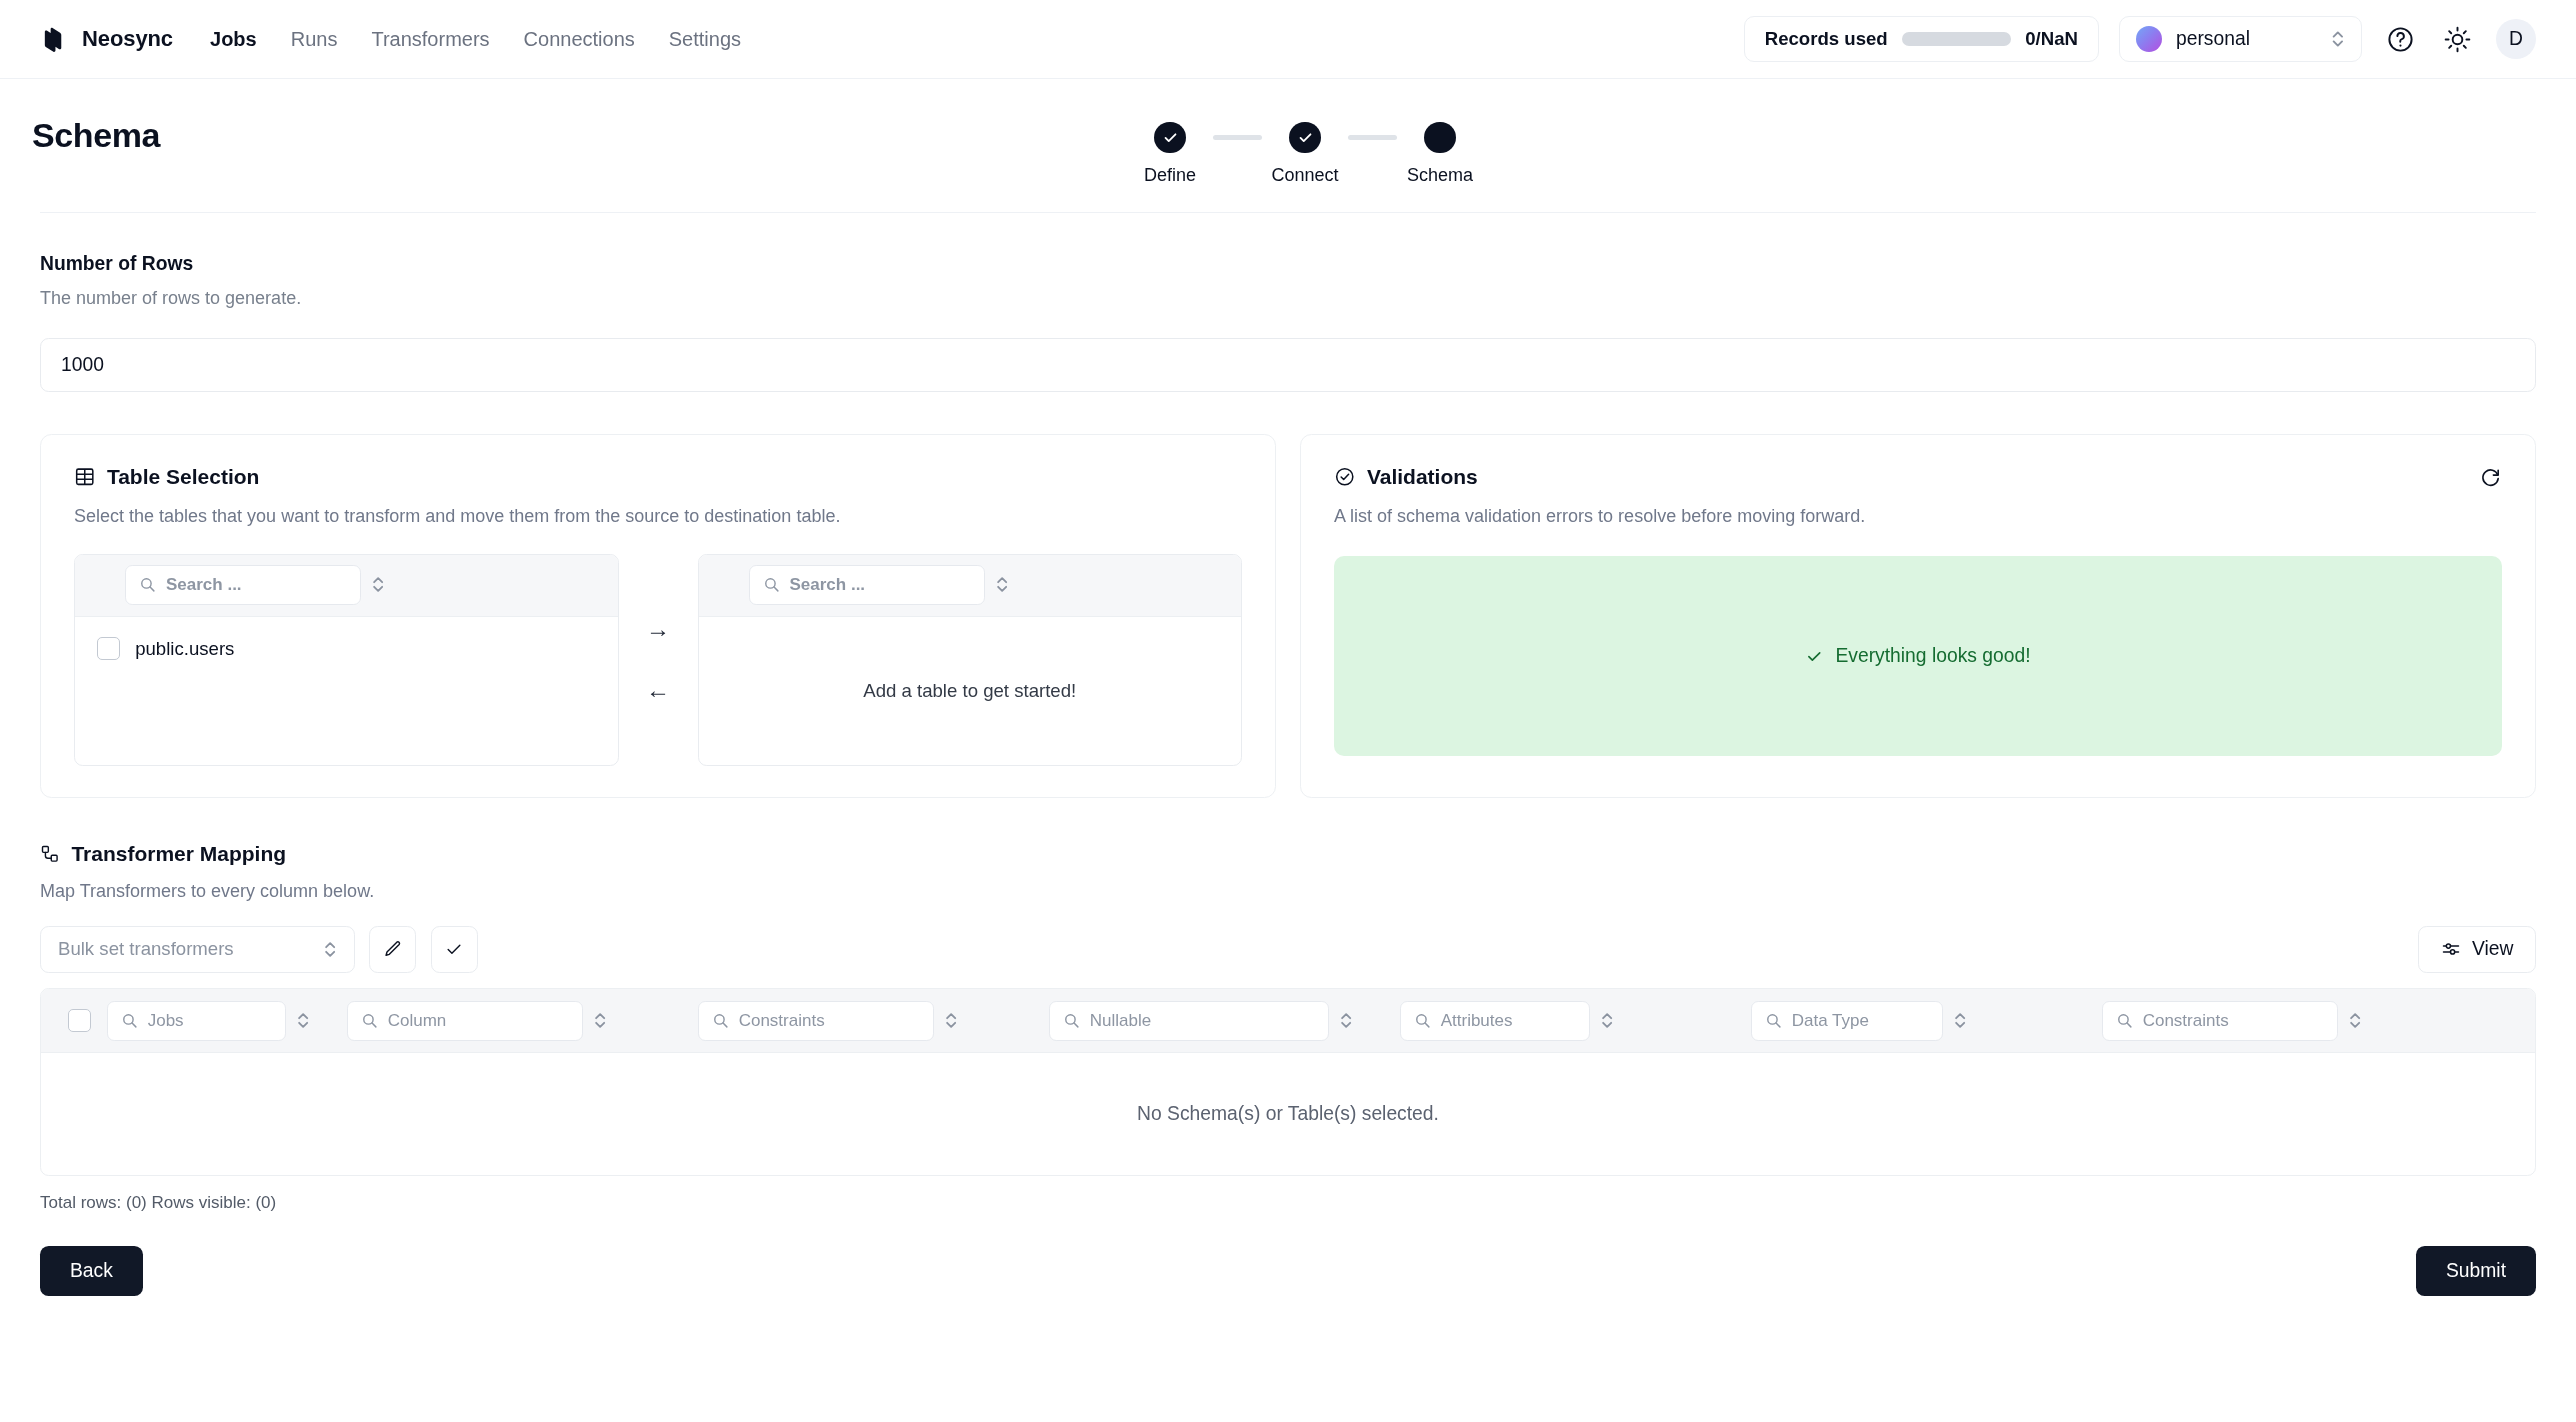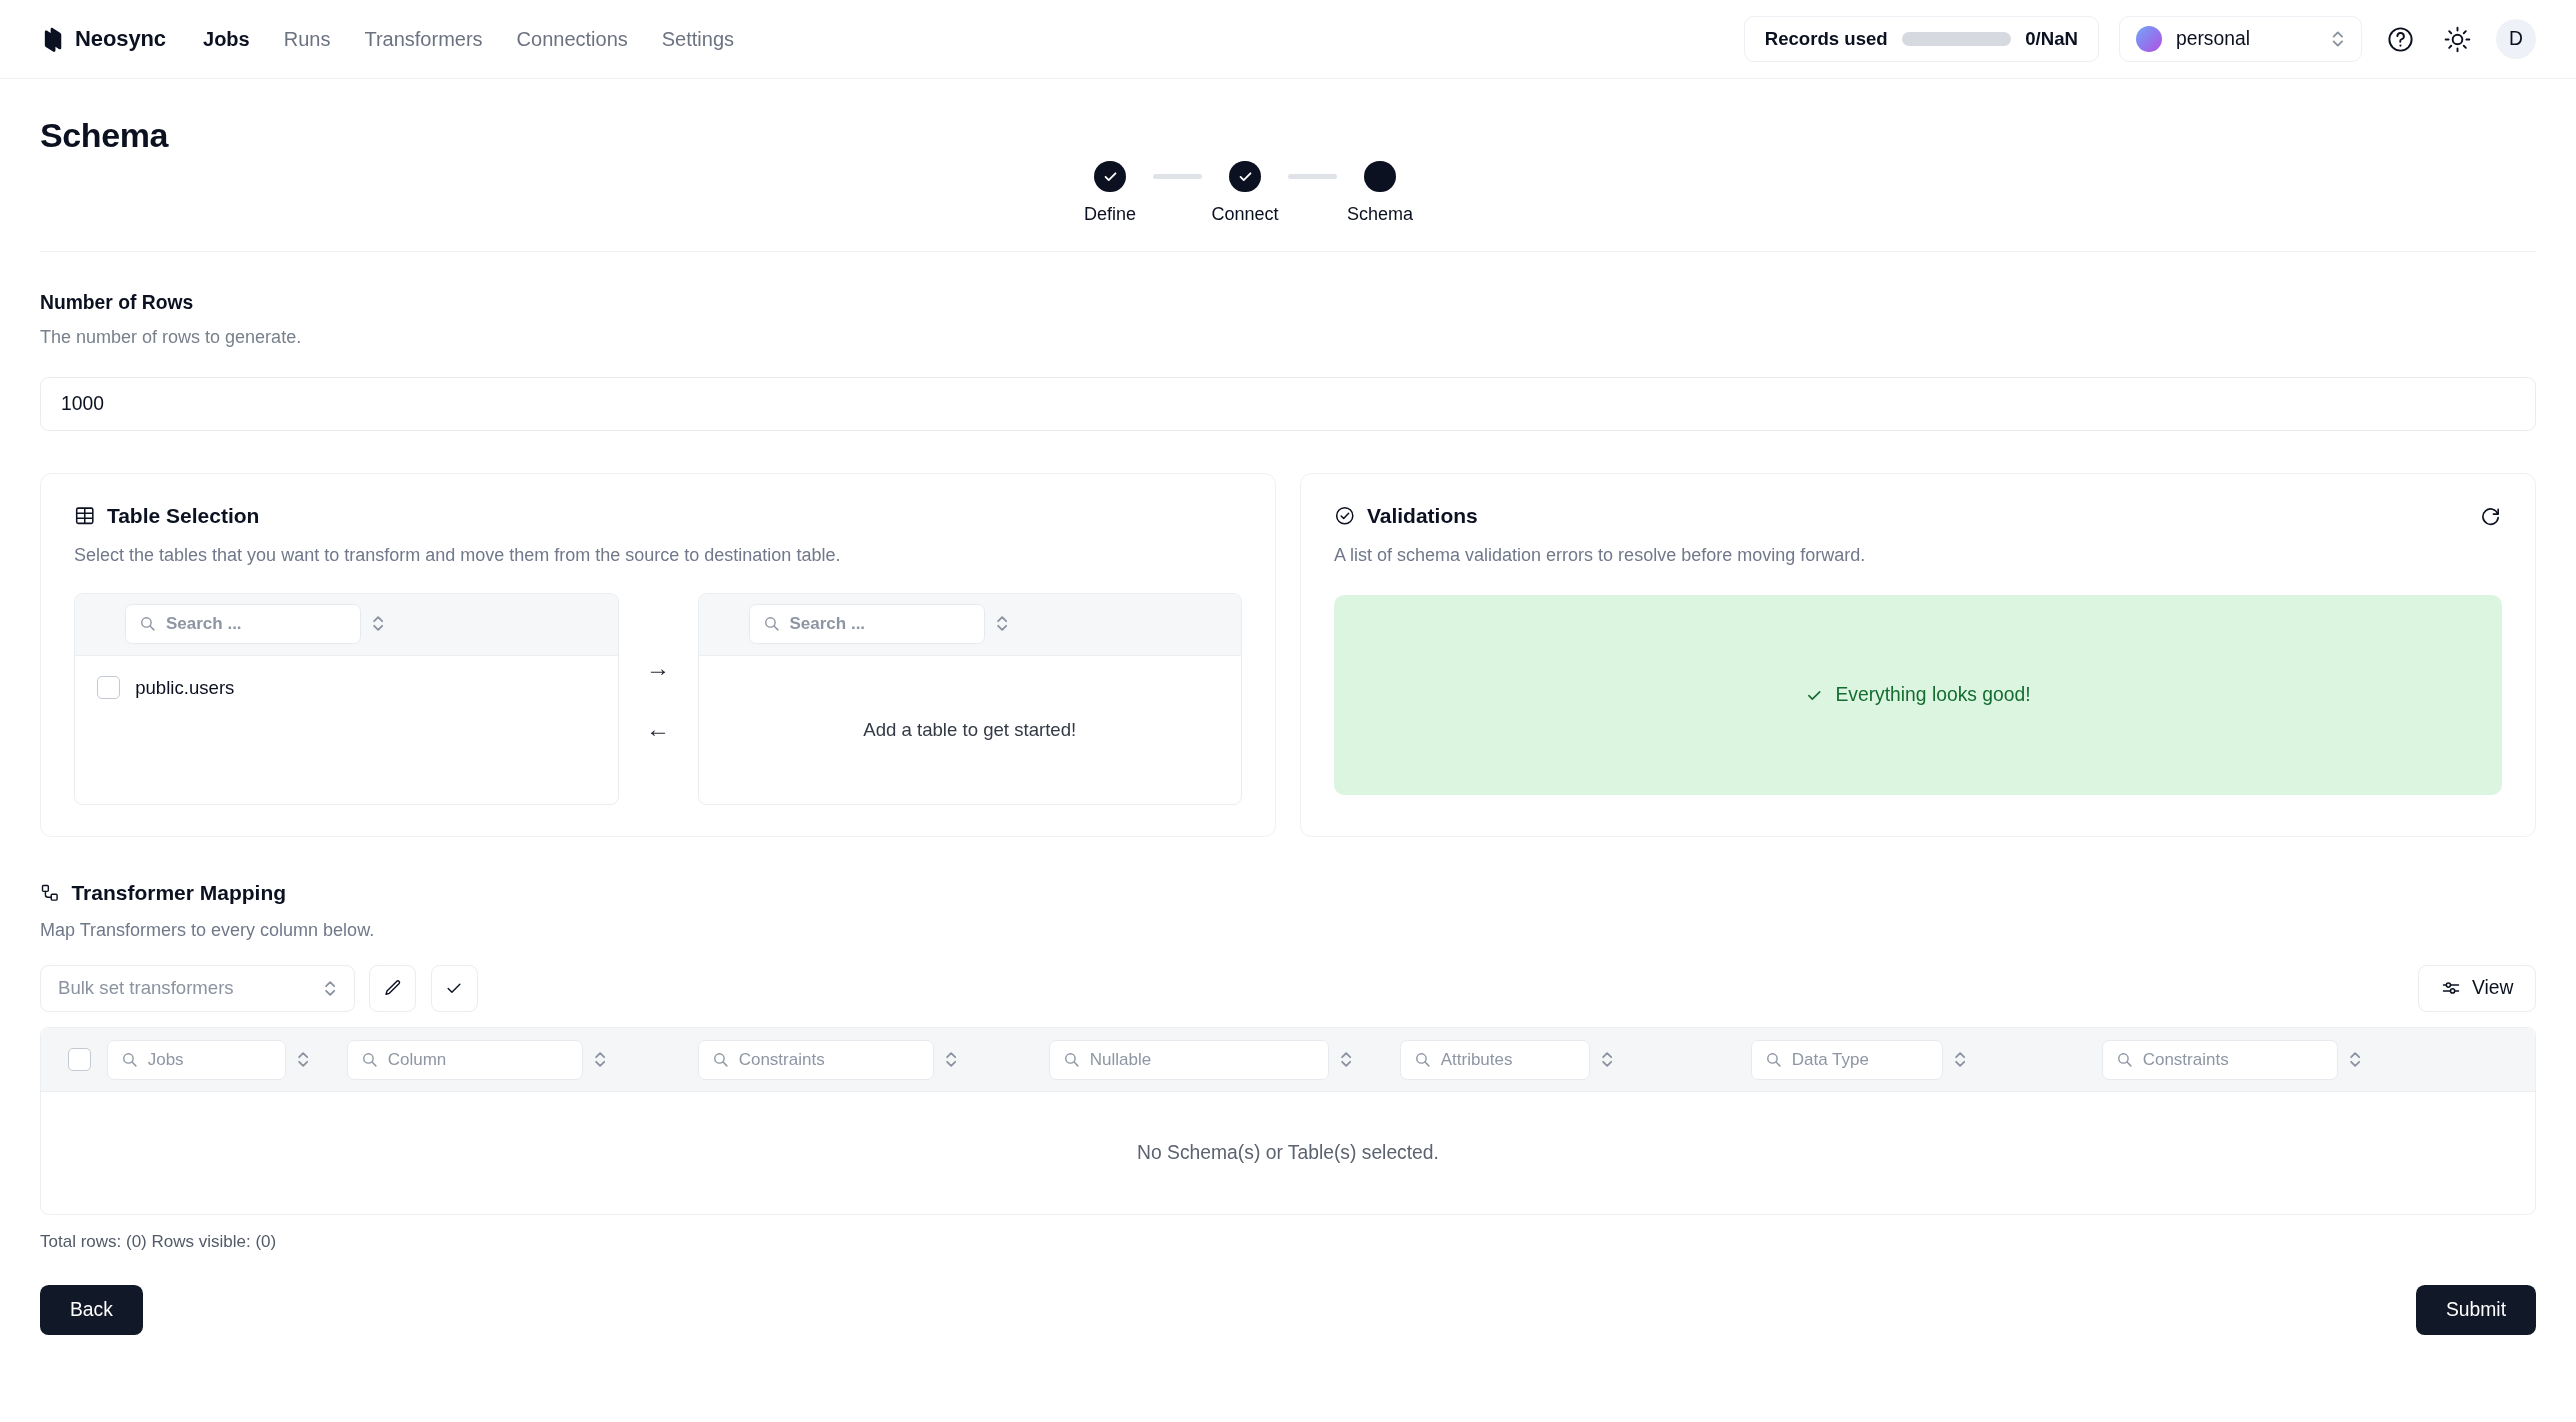--- a/index.html
+++ b/index.html
@@ -13,21 +13,21 @@
 
   
   .topnav {
     height: 79px;
     border-bottom: 1.4px solid #eef1f5;
     display: flex;
     align-items: center;
     padding: 0 40px;
     gap: 0;
   }
-  .brand { display: flex; align-items: center; gap: 6px; margin-right: 37px; }
+  .brand { display: flex; align-items: center; gap: 13px; margin-right: 37px; }
   .brand-mark { width: 29px; height: 29px; display:block; }
   .brand-name { font-size: 22px; font-weight: 700; letter-spacing: -0.1px; color:#0b1120; }
   .navlinks { display: flex; align-items: center; gap: 34px; }
   .navlink { font-size: 20px; color: #6b7280; cursor: pointer; white-space: nowrap; }
   .navlink.active { color: #0b1120; font-weight: 600; }
 
   .nav-right { margin-left: auto; display: flex; align-items: center; gap: 20px; }
 
   .records-pill {
     height: 46px; border: 1.4px solid #eceff3; border-radius: 10px;
@@ -52,22 +52,22 @@
 
   .icon-btn { width: 37px; height: 37px; display:flex; align-items:center; justify-content:center; cursor:pointer; }
   .user-avatar {
     width: 40px; height: 40px; border-radius: 50%;
     background: #eef1f7; display:flex; align-items:center; justify-content:center;
     font-size: 19.3px; color:#0b1120; cursor:pointer;
   }
 
   
   .page-head {
-    padding: 37px 40px 0 40px;
-    display: flex; align-items: flex-start; flex-direction: column;
+    padding: 37px 40px 0 32px;
+    display: flex; align-items: flex-start;
   }
   .page-title { font-size: 34px; font-weight: 700; letter-spacing: -0.4px; }
   .stepper { margin: 0 auto; display: flex; align-items: flex-start; padding-right: 86px; padding-top: 5.7px; }
   .step { display: flex; flex-direction: column; align-items: center; width: 86px; }
   .step-dot {
     width: 31.5px; height: 31.5px; border-radius: 50%;
     background: #0b1120; display: flex; align-items:center; justify-content:center;
   }
   .step-label { margin-top: 11.4px; font-size: 18px; color:#0b1120; white-space: nowrap; }
   .step-line { width: 49px; height: 5px; border-radius: 2.9px; background:#dfe3e8; margin-top: 13.6px; }

